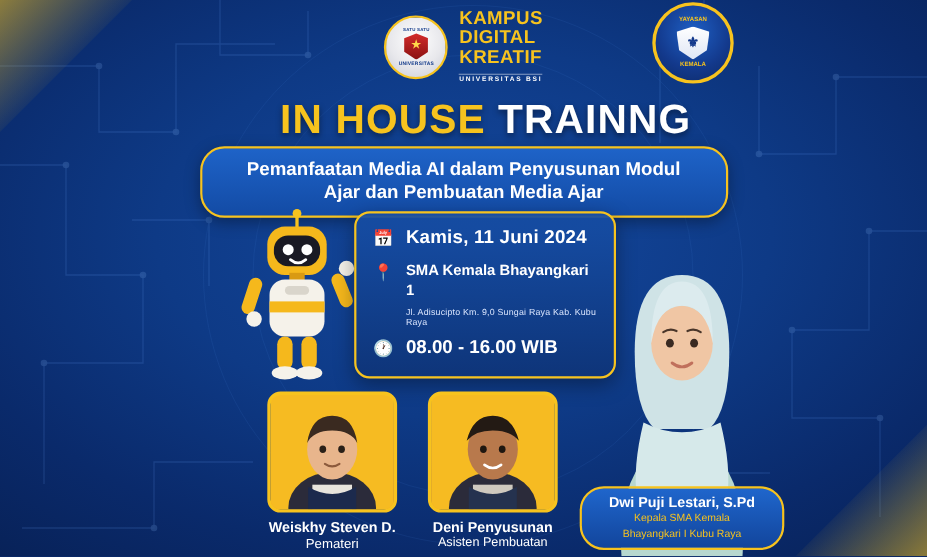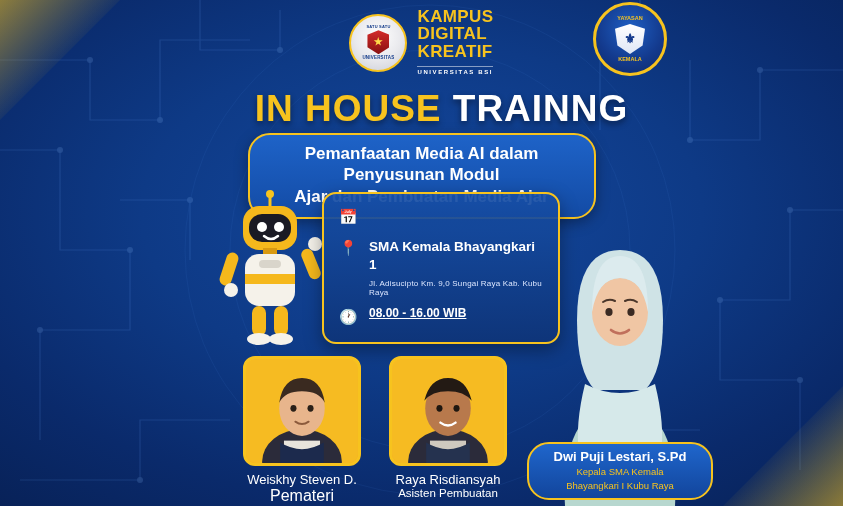--- a/index.html
+++ b/index.html
@@ -106,21 +106,21 @@
     text-align: center;
     font-size: 37px; font-weight: bold; letter-spacing: 1px;
     color: #ffffff;
     text-shadow: 0 3px 6px rgba(0,0,0,.45);
     padding-left: 40px;
   }
   .title .hl { color: #f7c31e; }
   .subtitle {
     position: absolute; top: 133px; left: 50%;
     transform: translateX(-50%);
-    width: 348px;
+    width: 480px;
     background: linear-gradient(180deg, #1e63c8 0%, #134ba5 100%);
     border: 2px solid #f7c31e;
     border-radius: 22px;
     padding: 8px 16px 10px;
     text-align: center;
     color: #ffffff;
     font-size: 17px; font-weight: bold; line-height: 1.25;
     box-shadow: 0 4px 14px rgba(0,0,0,.35);
   }
 
@@ -137,41 +137,41 @@
   .info-row { display: flex; align-items: flex-start; gap: 9px; margin-bottom: 9px; }
   .info-row:last-child { margin-bottom: 0; }
   .ico {
     width: 22px; height: 22px; flex: 0 0 22px;
     display: flex; align-items: center; justify-content: center;
     font-size: 15px; color: #ffffff;
   }
   .date-txt { color: #ffffff; font-size: 17px; font-weight: bold; letter-spacing: .2px; }
   .venue-txt { color: #ffffff; font-size: 13.5px; font-weight: bold; line-height: 1.15; }
   .venue-sub { color: #dbe6ff; font-size: 8px; margin-top: 6px; letter-spacing: .2px; }
-  .time-txt { color: #ffffff; font-size: 12px; font-weight: bold; text-decoration: underline; }
+  .time-txt { color: #ffffff; font-size: 17px; font-weight: bold; }
 
   
   .robot { position: absolute; left: 205px; top: 190px; width: 130px; height: 160px; }
 
   
   .speaker { position: absolute; text-align: center; }
   .sp-photo {
     border-radius: 12px;
     overflow: hidden;
     border: 3px solid #f7c31e;
     background: linear-gradient(180deg, #fbc52a 0%, #f5a623 100%);
     position: relative;
   }
-  .sp-name { color: #ffffff; font-weight: normal; margin-top: 6px; }
+  .sp-name { color: #ffffff; font-weight: bold; margin-top: 6px; }
   .sp-role { color: #ffffff; }
 
   .sp1 { left: 243px; top: 356px; width: 118px; }
   .sp1 .sp-photo { width: 118px; height: 110px; }
   .sp1 .sp-name { font-size: 13px; }
-  .sp1 .sp-role { font-size: 16px; }
+  .sp1 .sp-role { font-size: 12px; }
 
   .sp2 { left: 389px; top: 356px; width: 118px; }
   .sp2 .sp-photo { width: 118px; height: 110px; }
   .sp2 .sp-name { font-size: 13px; }
   .sp2 .sp-role { font-size: 11.5px; }
 
   
   .main-speaker {
     position: absolute; right: 128px; bottom: 0; width: 190px; height: 290px;
   }
@@ -291,20 +291,21 @@
       <rect x="47" y="116" width="14" height="30" rx="7" fill="#f5b81c"></rect>
       <rect x="69" y="116" width="14" height="30" rx="7" fill="#f5b81c"></rect>
       <ellipse cx="54" cy="149" rx="12" ry="6" fill="#f5f2ea"></ellipse>
       <ellipse cx="76" cy="149" rx="12" ry="6" fill="#f5f2ea"></ellipse>
     </svg>
   </div>
 
   <div class="info-card">
     <div class="info-row">
       <span class="ico">📅</span>
+      <span class="date-txt">Kamis, 11 Juni 2024</span>
     </div>
     <div class="info-row">
       <span class="ico">📍</span>
       <span>
         <span class="venue-txt">SMA Kemala Bhayangkari 1</span>
         <span class="venue-sub" style="display:block">Jl. Adisucipto Km. 9,0 Sungai Raya Kab. Kubu Raya</span>
       </span>
     </div>
     <div class="info-row">
       <span class="ico">🕐</span>
@@ -337,21 +338,21 @@
         <ellipse cx="59" cy="108" rx="42" ry="34" fill="#2b2b3a"></ellipse>
         <rect x="40" y="86" width="38" height="24" fill="#cfc9bf"></rect>
         <ellipse cx="59" cy="52" rx="24" ry="29" fill="#b8794c"></ellipse>
         <path d="M34 44 q6 -24 25 -24 q19 0 25 24 q-8 -10 -25 -10 q-17 0 -25 10z" fill="#231a14"></path>
         <ellipse cx="50" cy="52" rx="3.2" ry="3.6" fill="#1f1710"></ellipse>
         <ellipse cx="68" cy="52" rx="3.2" ry="3.6" fill="#1f1710"></ellipse>
         <path d="M51 67 q8 6 16 0" stroke="#ffffff" stroke-width="2.5" fill="none" stroke-linecap="round"></path>
         <path d="M36 88 q23 14 46 0 l0 22 l-46 0z" fill="#25324f"></path>
       </svg>
     </div>
-    <div class="sp-name">Raya Risdiansyah</div>
+    <div class="sp-name">Deni Penyusunan</div>
     <div class="sp-role">Asisten Pembuatan</div>
   </div>
 
   <div class="main-speaker">
     <svg viewBox="0 0 190 290" width="190" height="290">
 
       <path d="M40 290 q-6 -90 55 -112 q61 22 55 112 z" fill="#b7d7cf"></path>
 
       <path d="M52 104 q0 -70 43 -70 q43 0 43 70 q0 52 -18 70 l-50 0 q-18 -18 -18 -70z" fill="#cfe3e6"></path>
 

